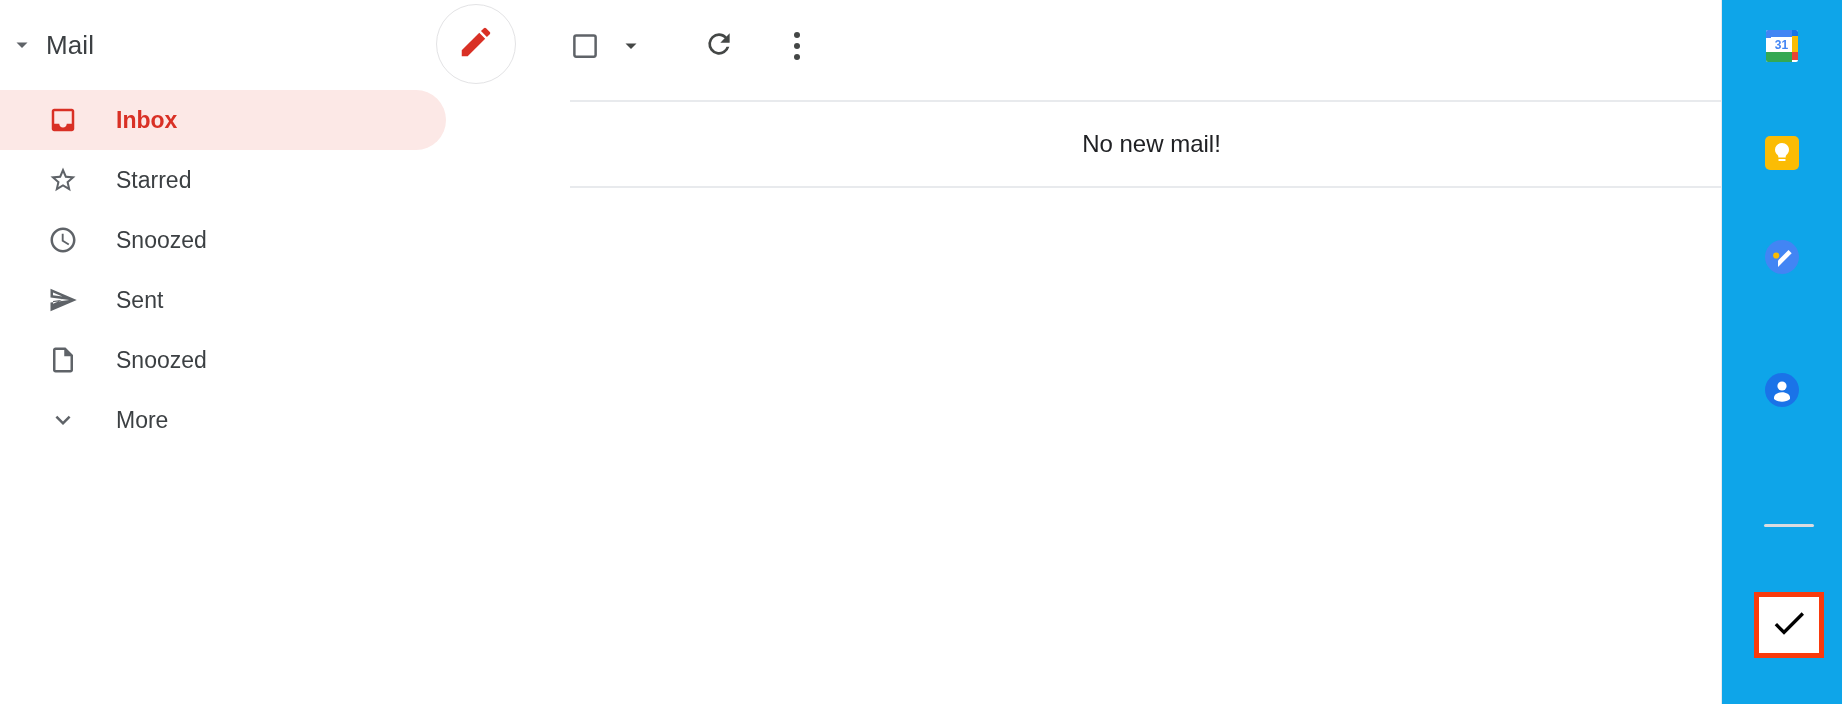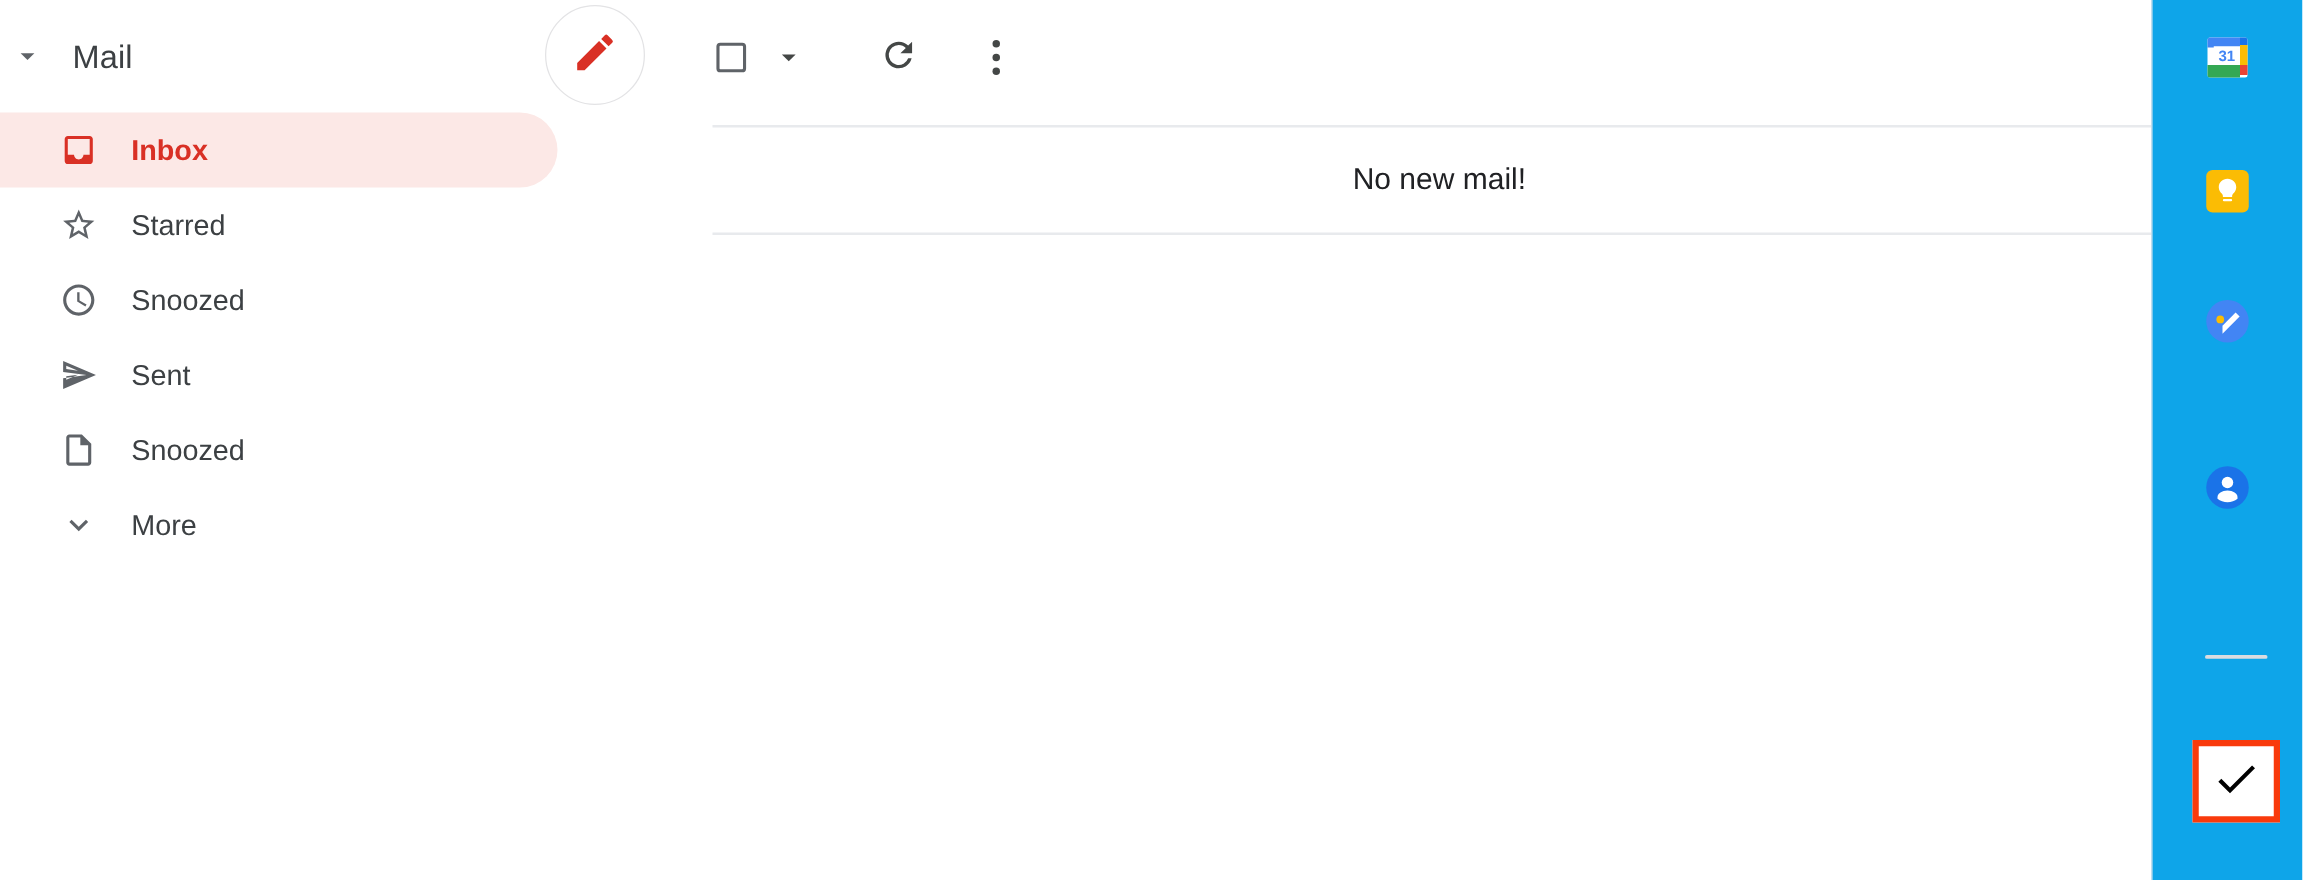--- a/index.html
+++ b/index.html
@@ -39,21 +39,21 @@
     margin-left: 8px;
     display: flex;
     align-items: center;
     justify-content: center;
     flex: 0 0 auto;
   }
   .mail-title {
     font-size: 26px;
     color: #3c4043;
     letter-spacing: 0.1px;
-    margin-left: 22px;
+    margin-left: 10px;
     line-height: 1;
   }
   .compose-btn {
     position: absolute;
     left: 436px;
     top: 4px;
     width: 80px;
     height: 80px;
     border-radius: 50%;
     border: 1px solid #e3e3e5;
@@ -88,21 +88,21 @@
     height: 34px;
     margin-left: 46px;
     display: flex;
     align-items: center;
     justify-content: center;
     flex: 0 0 auto;
   }
   .nav-label {
     font-size: 23px;
     color: #3c4043;
-    margin-left: 25px;
+    margin-left: 36px;
     line-height: 1;
     white-space: nowrap;
   }
   .nav-item.active .nav-label {
     color: #d93025;
     font-weight: bold;
   }
 
   
   .main {

